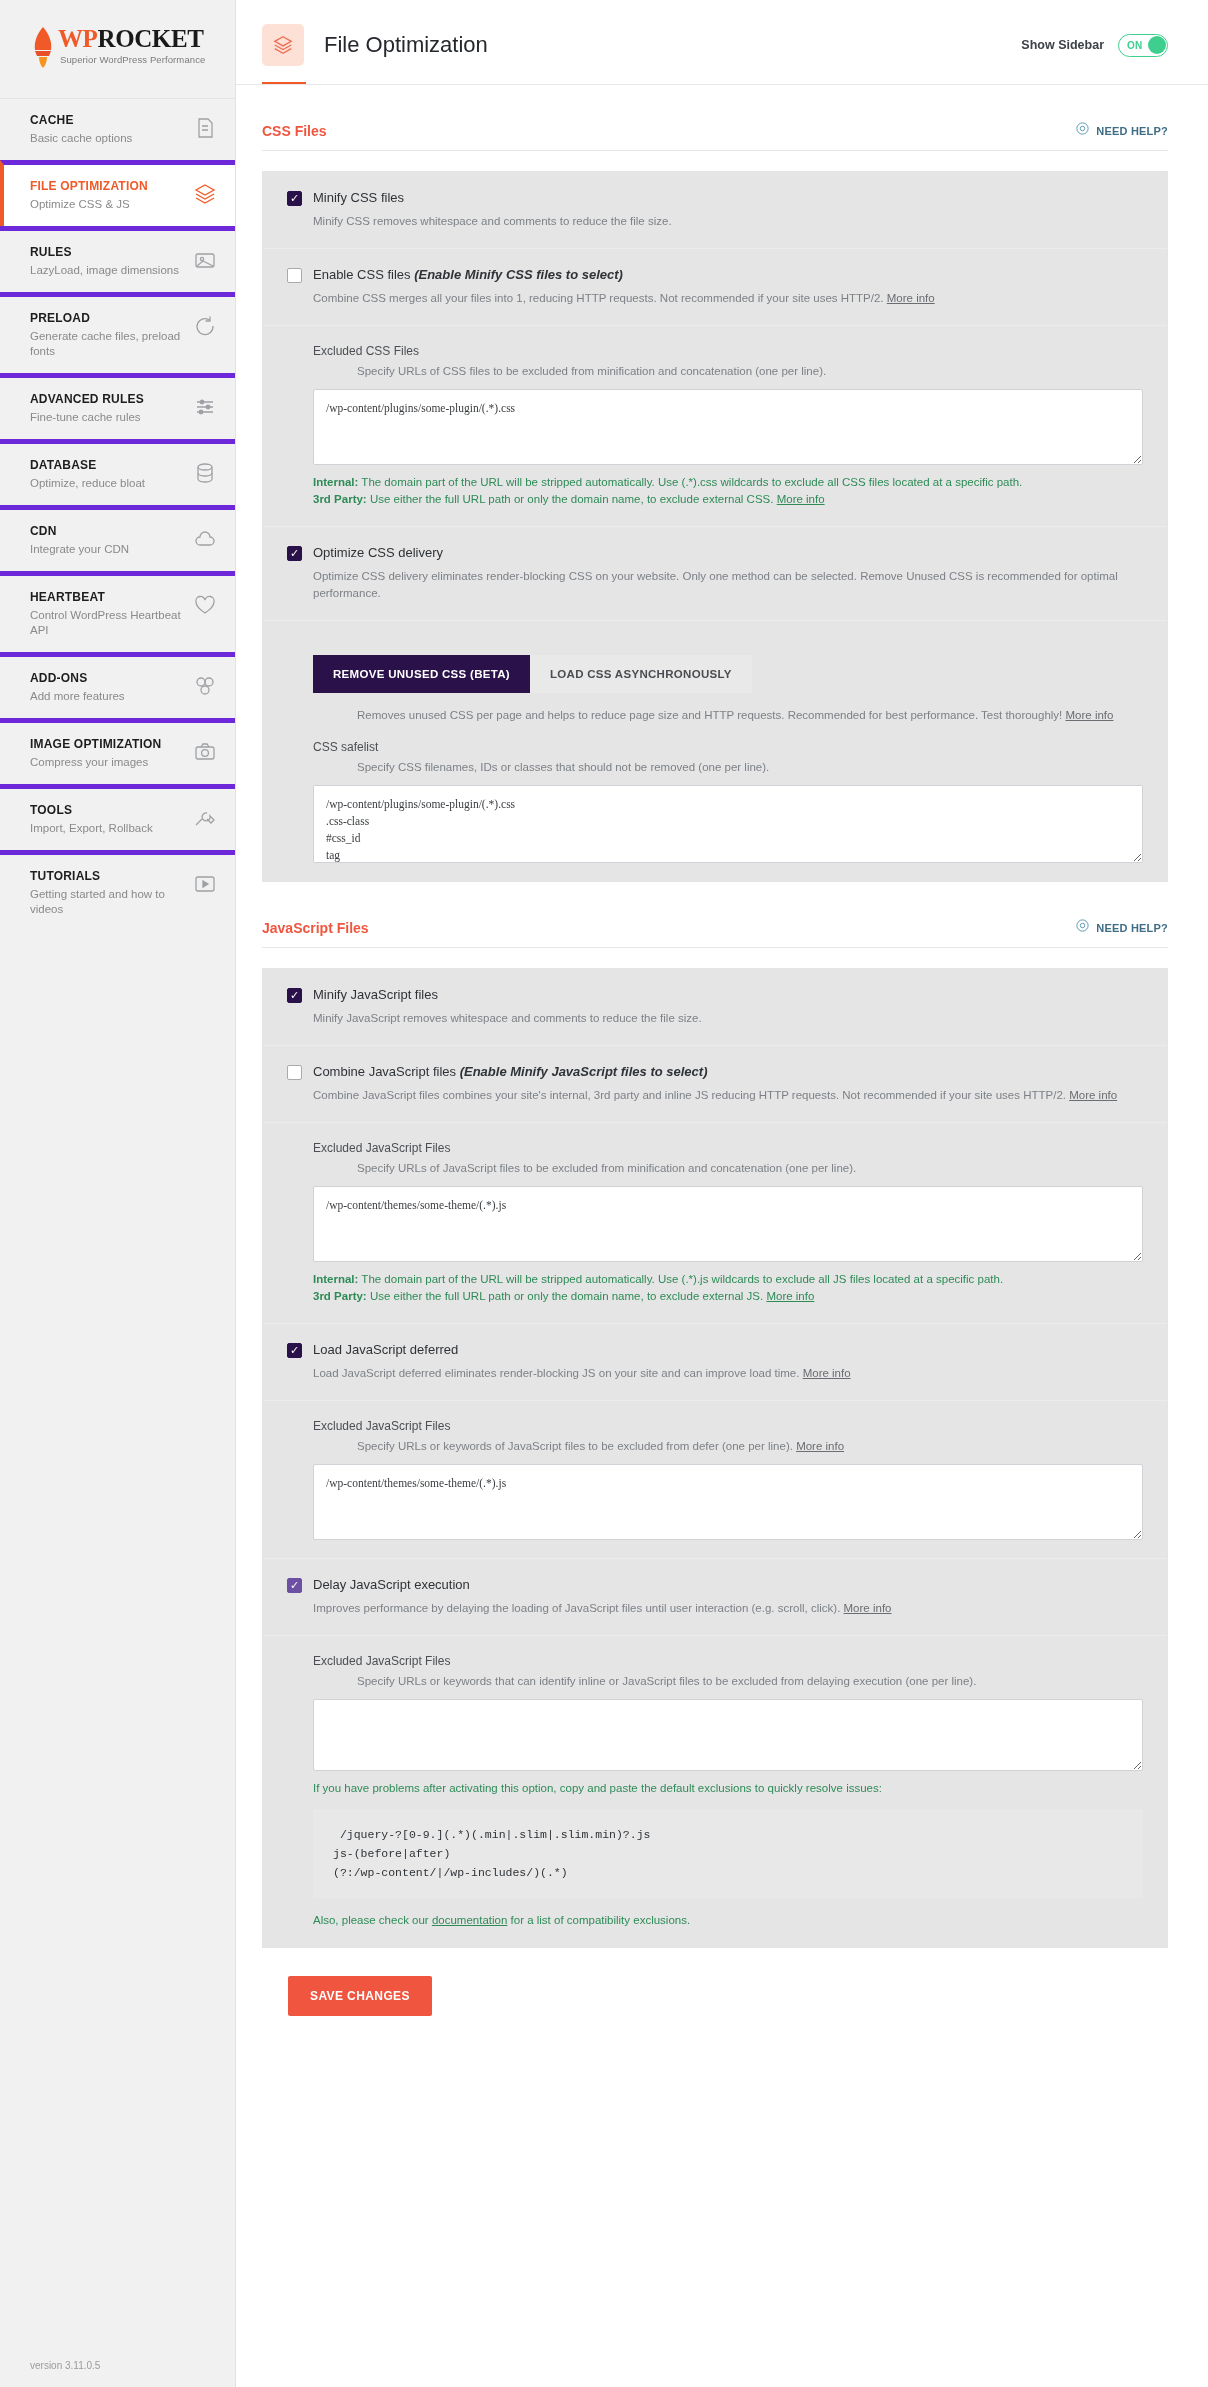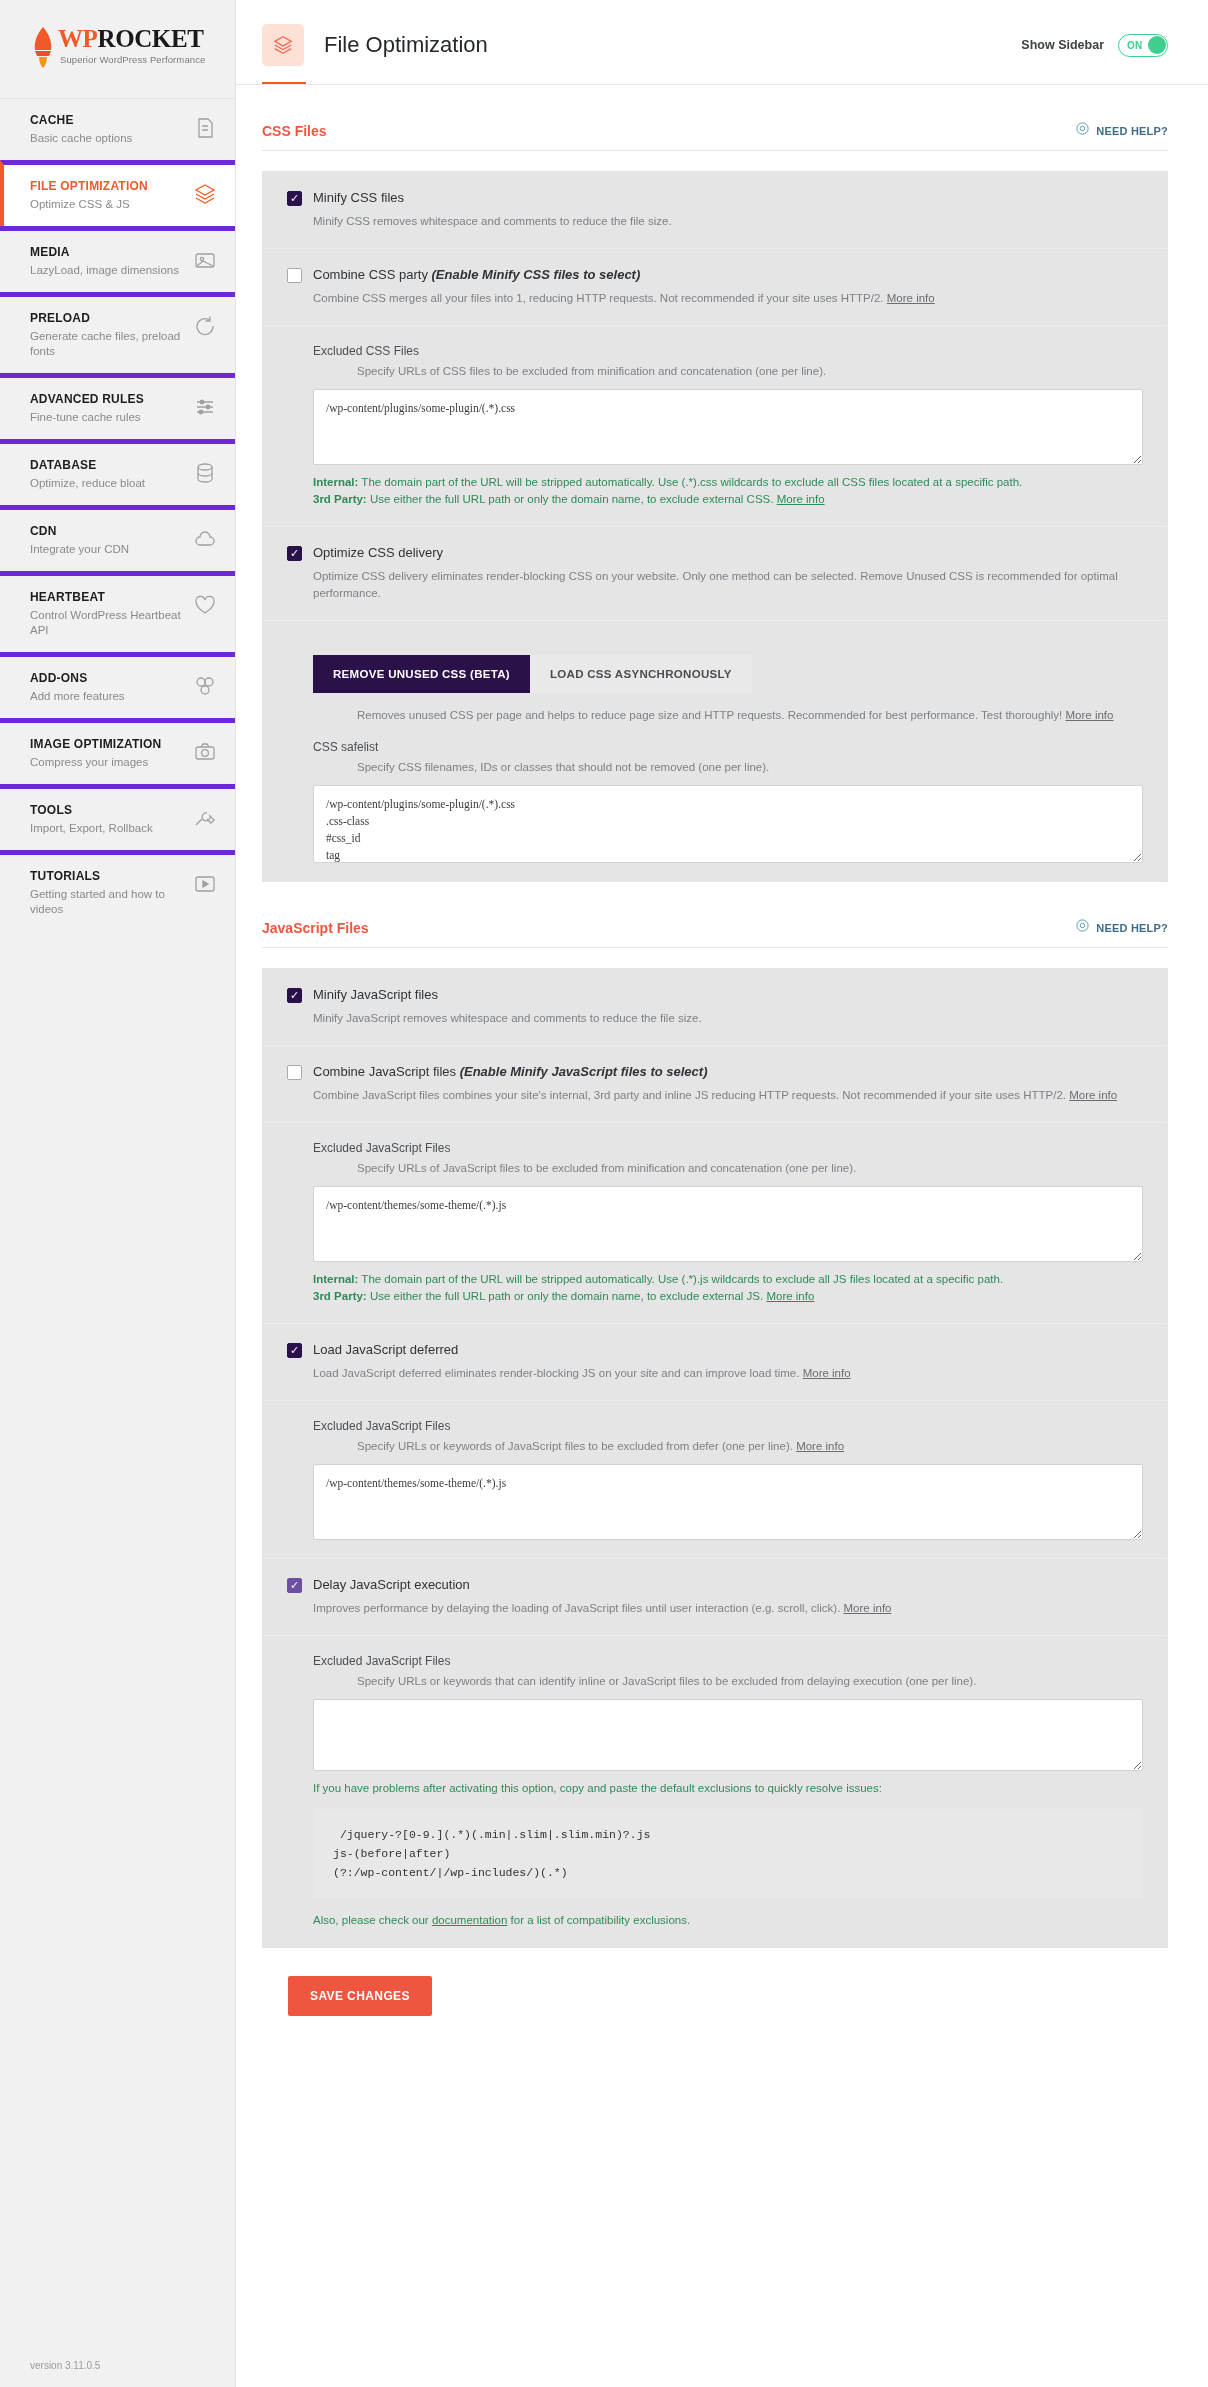--- a/index.html
+++ b/index.html
@@ -240,21 +240,21 @@
         <svg width="24" height="24" viewBox="0 0 24 24" fill="none" stroke="#f05a28" stroke-width="1.3">
           <path d="M12 3 L21 8 L12 13 L3 8 Z"></path>
             <path d="M3 12 L12 17 L21 12"></path>
             <path d="M3 16 L12 21 L21 16"></path>
         </svg>
       </span>
     </div>
 
     <div class="nav-item">
       <div class="nav-text">
-        <div class="nav-title">MEDIA</div>
+        <div class="nav-title">RULES</div>
         <div class="nav-sub">LazyLoad, image dimensions</div>
       </div>
       <span class="nav-icon">
         <svg width="24" height="24" viewBox="0 0 24 24" fill="none" stroke="#5c6066" stroke-width="1.3">
           <rect x="3" y="6" width="18" height="13" rx="2"></rect>
             <circle cx="9" cy="11" r="1.6"></circle>
             <path d="M4 18 L10 13 L20 18"></path>
         </svg>
       </span>
     </div>
@@ -429,21 +429,21 @@
         <div class="opt-head">
           <span class="cb checked"></span>
           <span class="opt-label">Minify CSS files</span>
         </div>
         <div class="opt-desc">Minify CSS removes whitespace and comments to reduce the file size.</div>
       </div>
 
       <div class="row">
         <div class="opt-head">
           <span class="cb"></span>
-          <span class="opt-label"><span>Combine CSS party </span><em>(Enable Minify CSS files to select)</em></span>
+          <span class="opt-label"><span>Enable CSS files </span><em>(Enable Minify CSS files to select)</em></span>
         </div>
         <div class="opt-desc">
           <span>Combine CSS merges all your files into 1, reducing HTTP requests. Not recommended if your site uses HTTP/2. </span><a class="more">More info</a>
         </div>
       </div>
 
       <div class="row">
         <div class="row-inner">
           <div class="sub-label">Excluded CSS Files</div>
           <div class="sub-desc">Specify URLs of CSS files to be excluded from minification and concatenation (one per line).</div>

